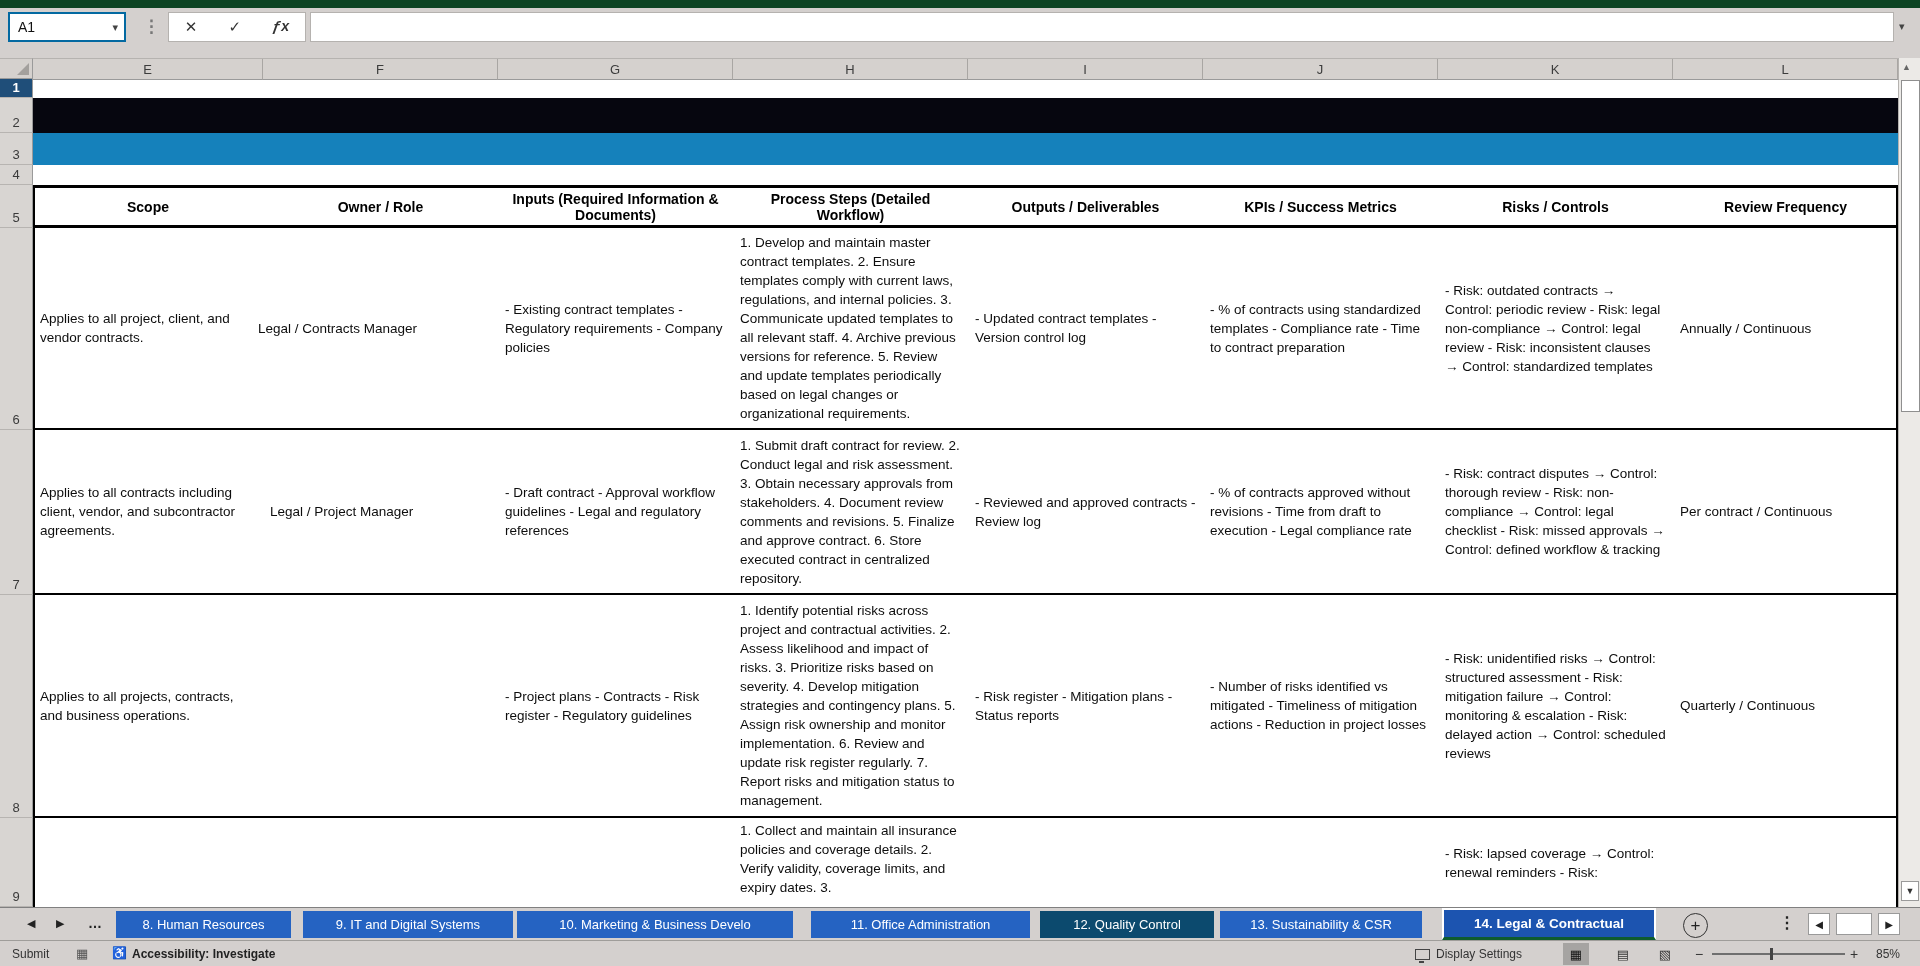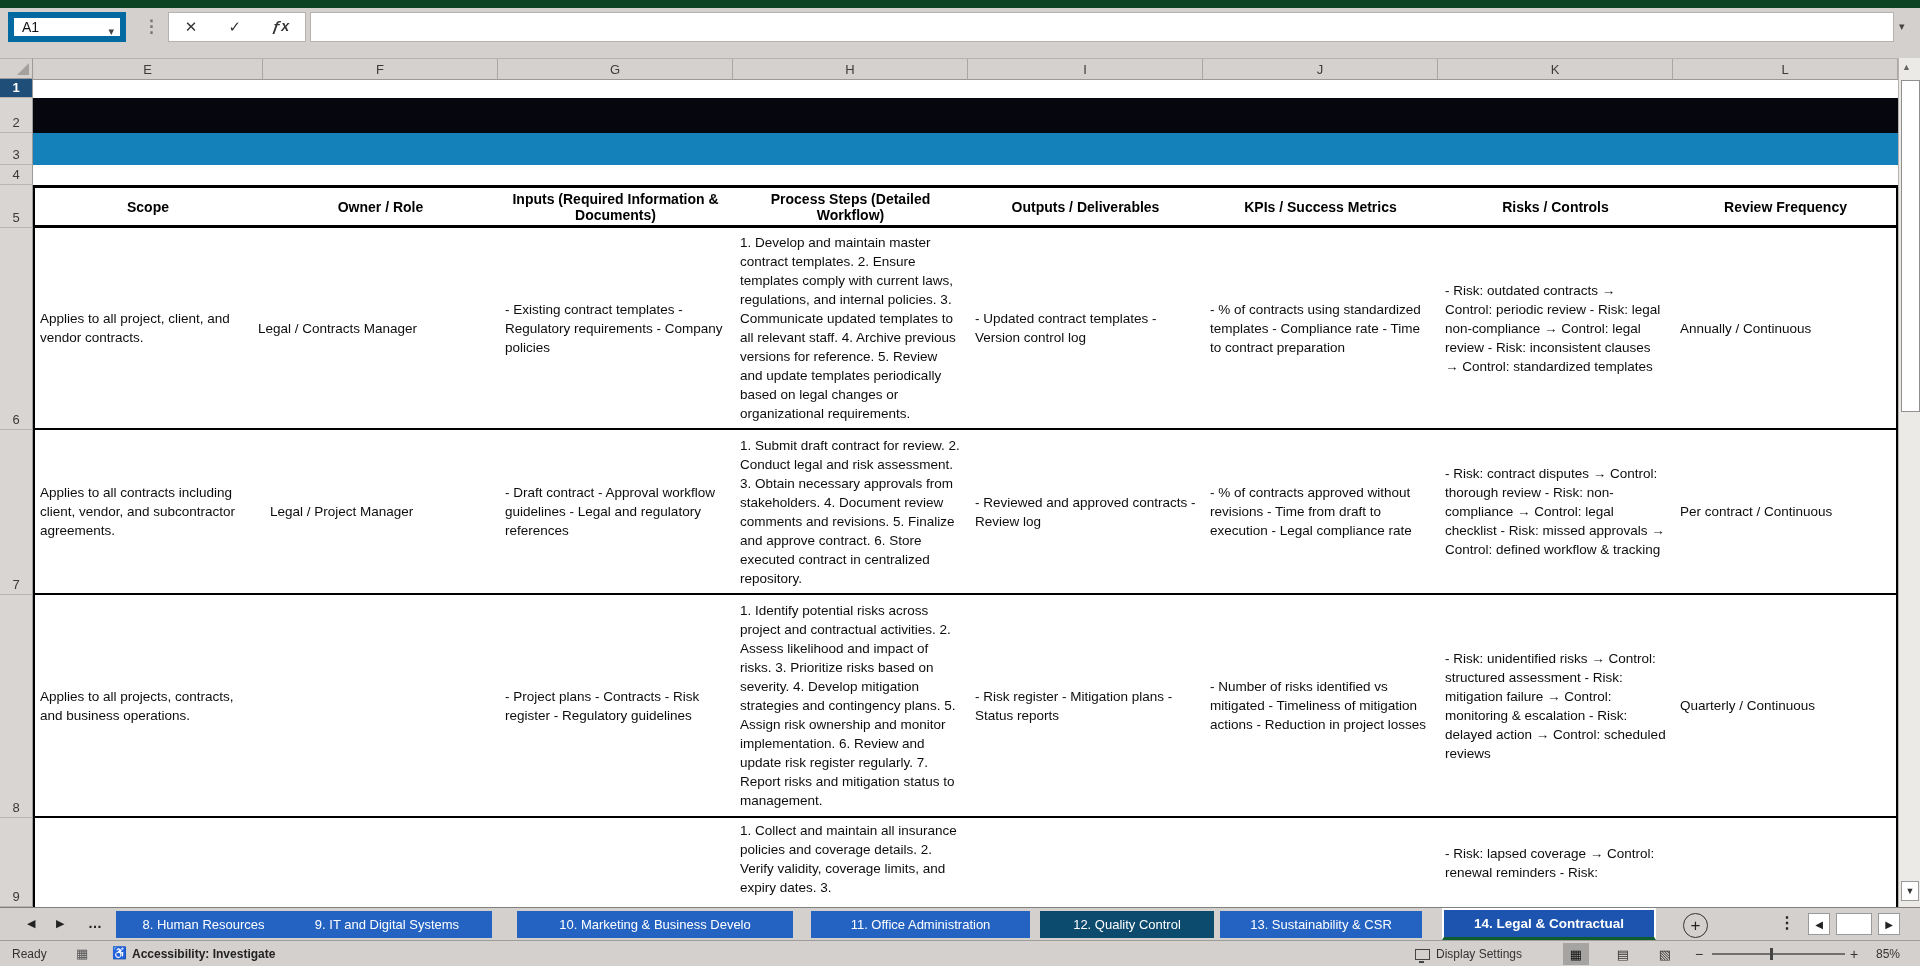--- a/index.html
+++ b/index.html
@@ -3,21 +3,21 @@
 <meta charset="utf-8">
 <style>
   html,body{margin:0;padding:0;background:#888;}
   #app{position:relative;width:1920px;height:966px;background:#fff;overflow:hidden;
        font-family:"Liberation Sans", sans-serif;}
   .abs{position:absolute;box-sizing:border-box;}
 
   
   .top-strip{left:0;top:0;width:1920px;height:8px;}
   .formula-row{left:0;top:8px;width:1920px;height:50px;background:#d4d0ce;}
-  .name-box{left:8px;top:4px;width:118px;height:30px;background:#fff;border:6px solid #0369a1;
+  .name-box{left:8px;top:4px;width:118px;height:30px;background:#fff;border:2px solid #0369a1;
             display:flex;align-items:center;font-size:14px;color:#111;padding-left:8px;}
   .nb-arrow{position:absolute;right:6px;top:7px;color:#444;font-size:11px;}
   .grip{left:143px;top:8px;color:#777;font-size:17px;font-weight:bold;}
   .fx-panel{left:168px;top:4px;width:138px;height:30px;background:#fff;border:1px solid #b5b2af;
             display:flex;align-items:center;justify-content:space-around;}
   .fx-btn{color:#333;font-size:15px;cursor:default;}
   .fx-btn.fx{font-family:Liberation Mono, monospace;font-style:italic;font-weight:bold;font-size:14px;}
   .formula-input{left:310px;top:4px;width:1584px;height:30px;background:#fff;border:1px solid #b5b2af;
                  font-size:13px;display:flex;align-items:center;padding-left:6px;}
   .fb-expand{left:1899px;top:12px;font-size:11px;color:#444;}
@@ -212,38 +212,38 @@
     <div class="vs-thumb"></div>
     <span class="vs-down">▼</span>
   </div>
 
   <div class="abs tabbar">
     <span class="tb-nav" style="left:27px">◀</span>
     <span class="tb-nav" style="left:56px">▶</span>
     <span class="tb-ellipsis">…</span>
     <div id="tabs">
         <div class="tab" style="left: 116px; width: 175px; background: rgb(37, 99, 194);">8. Human Resources</div>
-        <div class="tab" style="left: 282px; width: 210px; background: rgb(37, 99, 194);">9. IT and Digital Systems</div>
+        <div class="tab" style="left: 303px; width: 210px; background: rgb(37, 99, 194);">9. IT and Digital Systems</div>
         <div class="tab" style="left: 517px; width: 276px; background: rgb(37, 99, 194);">10. Marketing &amp; Business Develo</div>
         <div class="tab" style="left: 811px; width: 219px; background: rgb(37, 99, 194);">11. Office Administration</div>
         <div class="tab" style="left: 1040px; width: 174px; background: #0c4a6e;">12. Quality Control</div>
         <div class="tab" style="left: 1220px; width: 202px; background: rgb(37, 99, 194);">13. Sustainability &amp; CSR</div>
         <div class="tab active" style="left: 1434px; width: 214px; background: rgb(28, 84, 176); border-bottom: 3px solid rgb(14, 92, 47); margin-left: 8px;">14. Legal &amp; Contractual</div>
       </div>
     <div class="add-sheet">
       <span>+</span>
     </div>
     <span class="tb-dots">⋮</span>
     <span class="hs-left">◀</span>
     <span class="hs-thumb"></span>
     <span class="hs-right">▶</span>
   </div>
 
   <div class="abs statusbar">
-    <span class="sb-ready">Ready</span>
+    <span class="sb-ready">Submit</span>
     <span class="sb-macro">▦</span>
     <span class="sb-acc-icon">♿</span>
     <span class="sb-acc">Accessibility: Investigate</span>
     <span class="sb-display">
       <span class="monitor-icon"></span>
       <span>Display Settings</span>
     </span>
     <span class="vb active" style="left:1563px">▦</span>
     <span class="vb" style="left:1610px">▤</span>
     <span class="vb" style="left:1652px">▧</span>

